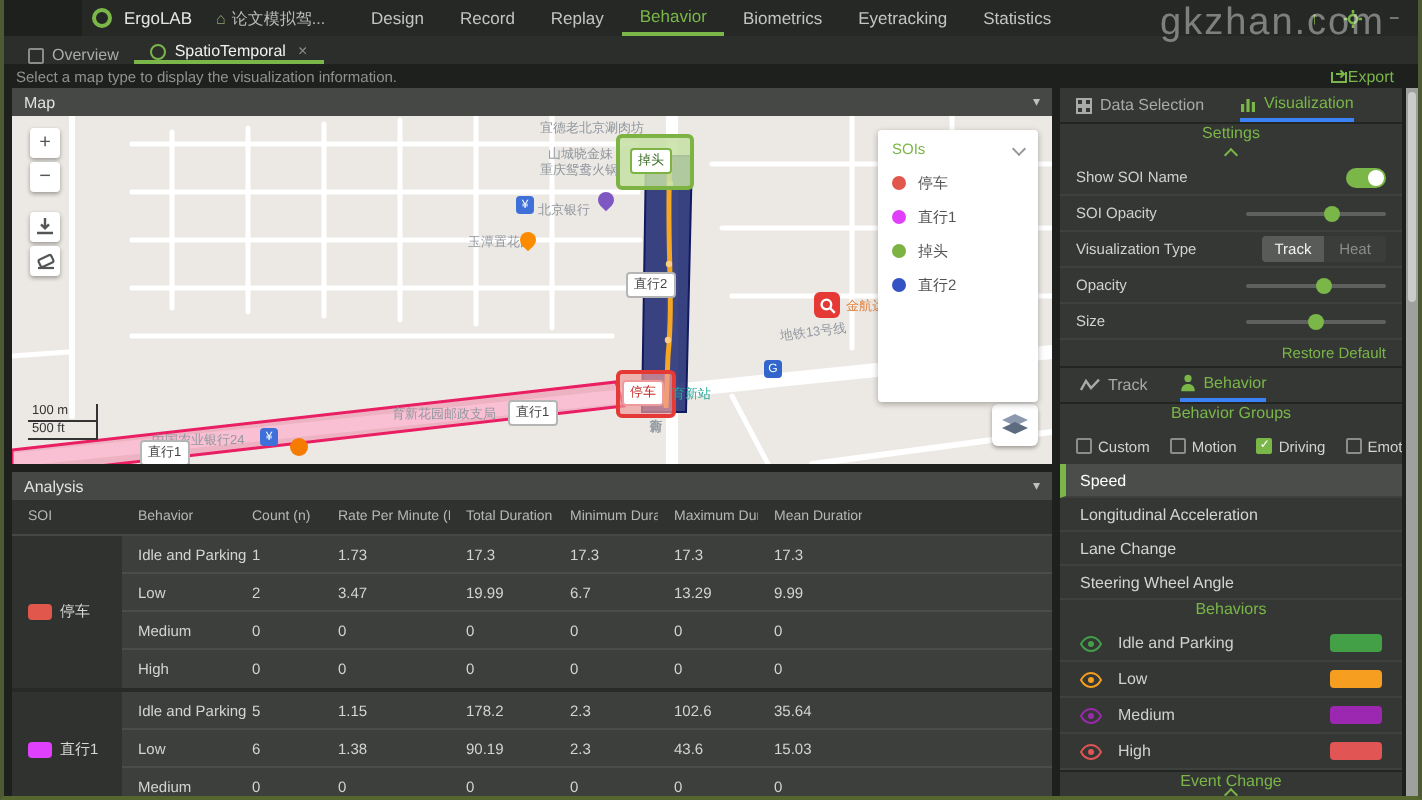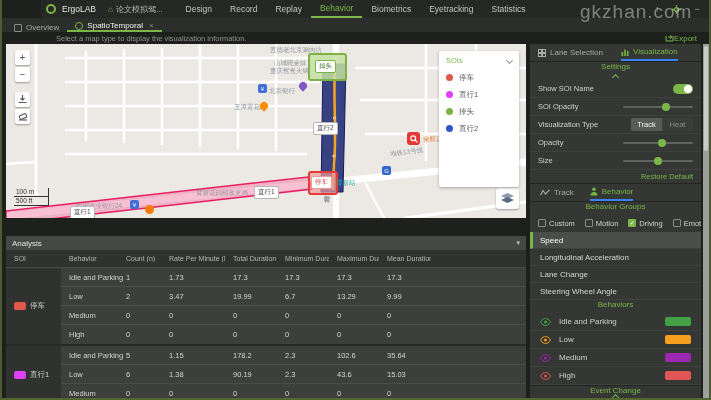--- a/index.html
+++ b/index.html
@@ -22,21 +22,21 @@
   
   .gear-svg{display:block}
   
   #tabbar{position:absolute;left:0;top:18px;width:100%;height:14px;background:#2b2e2b;display:flex;align-items:flex-end;padding-left:4px;}
   .doc-tab{display:flex;align-items:center;gap:4px;padding:0 8px;font-size:8px;color:#a8aba8;}
   .doc-tab.active{color:#f0f2f0;border-bottom:2px solid #7ab648;}
   .tab-ic{width:8px;height:8px;border:1px solid #8a8d8a;border-radius:1px;display:inline-block;}
   .doc-tab.active .tab-ic{border-color:#7ab648;border-radius:50%;}
   .tab-x{color:#8a8d8a;font-size:8px;margin-left:2px;}
   
-  #msgbar{position:absolute;left:0;top:32px;width:100%;height:12px;display:flex;align-items:center;background:#1d201d;padding-left:48px;}
+  #msgbar{position:absolute;left:0;top:32px;width:100%;height:12px;display:flex;align-items:center;background:#1d201d;}
   #hint{color:#8f928f;font-size:7.5px;padding-left:6px;}
   #export-btn{margin-left:auto;display:flex;align-items:center;gap:0;color:#7ab648;font-size:8px;padding-right:12px;}
   
   #watermark{position:absolute;left:578px;top:1px;font-size:19px;color:rgba(235,235,235,0.45);letter-spacing:1px;z-index:60;}
   
   .panel-head{height:14px;background:#454845;color:#e0e3e0;font-size:8px;display:flex;align-items:center;justify-content:space-between;padding:0 6px;}
   .panel-caret{color:#bfc2bf;font-size:7px;}
   #map-panel{position:absolute;left:4px;top:44px;width:520px;height:188px;}
   #map-canvas{position:relative;width:520px;height:174px;background:#ece9e4;overflow:hidden;}
   #analysis-panel{position:absolute;left:4px;top:236px;width:520px;bottom:0;background:#323532;overflow:hidden;}
@@ -174,20 +174,24 @@
     <span id="export-btn">
       <svg width="9" height="8" viewBox="0 0 9 8">
           <path d="M1 2 V7 H8 V2" fill="none" stroke="#7ab648"></path>
           <path d="M3 3 H7 M5.2 1.2 L7 3 L5.2 4.8" fill="none" stroke="#7ab648"></path>
         </svg>
       <span>Export</span>
     </span>
   </div>
 
   <div id="map-panel">
+    <div class="panel-head">
+      <span>Map</span>
+      <span class="panel-caret">▾</span>
+    </div>
     <div id="map-canvas">
       <svg width="520" height="174" viewBox="0 0 520 174">
         <rect x="0" y="0" width="520" height="174" fill="#ece9e4"></rect>
 
         <g stroke="#ffffff" stroke-linecap="round" fill="none">
           <path d="M330 0 V174" stroke-width="6"></path>
           <path d="M0 172 L345 136 L520 118" stroke-width="7"></path>
           <path d="M30 0 V150" stroke-width="3"></path>
           <path d="M80 8 V96 M118 6 V98 M156 4 V100 M194 2 V102 M232 0 V104 M270 0 V106" stroke-width="2.5"></path>
           <path d="M60 14 H312 M60 38 H313 M60 62 H314 M60 86 H316 M60 110 H300" stroke-width="2.5"></path>
@@ -414,21 +418,21 @@
 
   <div id="right-panel">
     <div id="rp-tabs">
       <span class="rp-tab">
         <svg width="8" height="8" viewBox="0 0 8 8">
             <rect x="0.5" y="0.5" width="3" height="3" fill="none" stroke="#a8aba8"></rect>
             <rect x="4.5" y="0.5" width="3" height="3" fill="none" stroke="#a8aba8"></rect>
             <rect x="0.5" y="4.5" width="3" height="3" fill="none" stroke="#a8aba8"></rect>
             <rect x="4.5" y="4.5" width="3" height="3" fill="none" stroke="#a8aba8"></rect>
           </svg>
-        <span>Lane Selection</span>
+        <span>Data Selection</span>
       </span>
       <span class="rp-tab active">
         <svg width="8" height="8" viewBox="0 0 8 8">
             <rect x="0.5" y="4" width="1.6" height="4" fill="#7ab648"></rect>
             <rect x="3.2" y="1.5" width="1.6" height="6.5" fill="#7ab648"></rect>
             <rect x="5.9" y="3" width="1.6" height="5" fill="#7ab648"></rect>
           </svg>
         <span>Visualization</span>
       </span>
     </div>

